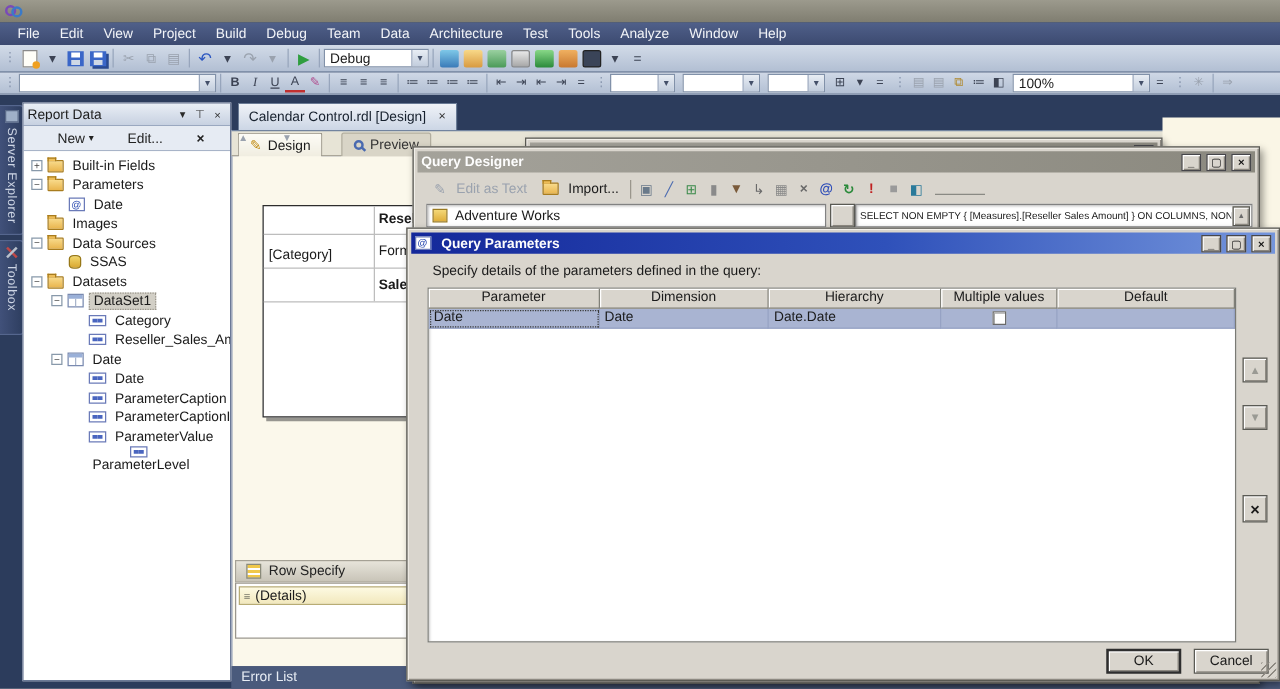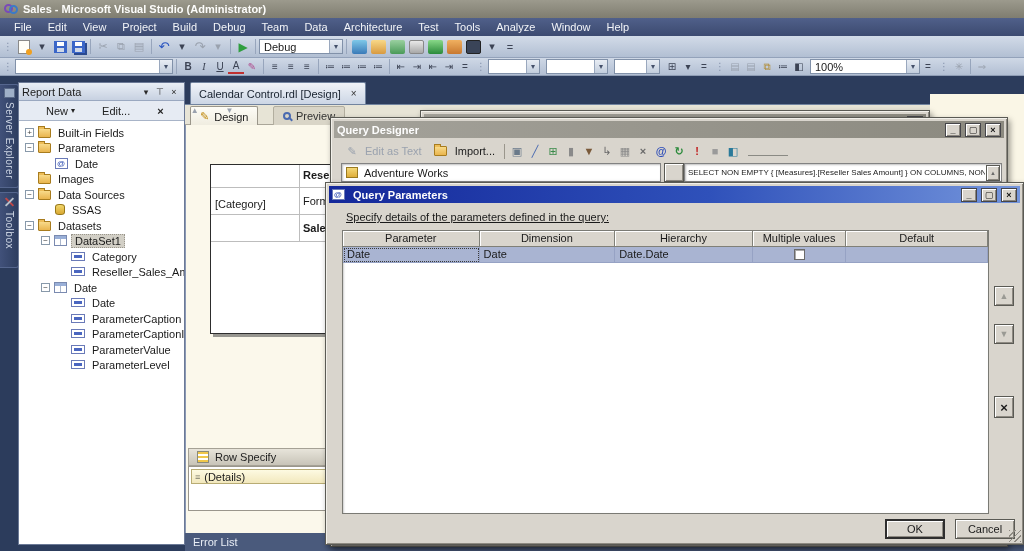--- a/index.html
+++ b/index.html
@@ -116,21 +116,20 @@
   .grip-rs { position:absolute; right:2px; bottom:2px; width:12px; height:12px; background:repeating-linear-gradient(135deg,#8e8a82 0 1px,transparent 1px 4px); }
 </style>
 </head>
 <body>
 
 <div class="abs titlebar">
   <span class="vs-logo">
       <i></i>
       <b></b>
     </span>
-  <span>Sales - Microsoft Visual Studio (Administrator)</span>
 </div>
 
 <div class="abs menubar">
   <span class="menu-item">File</span>
   <span class="menu-item">Edit</span>
   <span class="menu-item">View</span>
   <span class="menu-item">Project</span>
   <span class="menu-item">Build</span>
   <span class="menu-item">Debug</span>
   <span class="menu-item">Team</span>
@@ -373,21 +372,21 @@
         <span class="tlabel">ParameterCaption</span>
       </div>
     <div class="titem" style="top:205px;left:52px;">
         <span class="ti ti-field"></span>
         <span class="tlabel">ParameterCaptionInden</span>
       </div>
     <div class="titem" style="top:221px;left:52px;">
         <span class="ti ti-field"></span>
         <span class="tlabel">ParameterValue</span>
       </div>
-    <div class="titem" style="top:236px;left:52px;">
+    <div class="titem" style="top:236px;left:52px;flex-direction:column;">
         <span class="ti ti-field"></span>
         <span class="tlabel">ParameterLevel</span>
       </div>
   </div>
 </div>
 
 <div class="abs dlg" style="left:420px;top:94px;width:510px;height:26px;z-index:10;margin-top:16px;">
   <div class="dlg-title t-inactive">
     <span>Dataset Properties</span>
     <span class="sp"></span>
@@ -441,21 +440,21 @@
 
 <div class="abs dlg" style="left:325px;top:182px;width:699px;height:363px;z-index:30;">
   <div class="dlg-title t-active">
     <span class="ti ti-param" style="width:13px;height:11px;"></span>
     <span>Query Parameters</span>
     <span class="sp"></span>
     <span class="wbtn">_</span>
     <span class="wbtn">▢</span>
     <span class="wbtn">×</span>
   </div>
-  <div class="abs" style="left:20px;top:28px;text-decoration:underline;">Specify details of the parameters defined in the query:</div>
+  <div class="abs" style="left:20px;top:28px;">Specify details of the parameters defined in the query:</div>
 
   <div class="grid">
     <div class="ghead">
       <div class="gh c1">Parameter</div>
       <div class="gh c2">Dimension</div>
       <div class="gh c3">Hierarchy</div>
       <div class="gh c4">Multiple values</div>
       <div class="gh c5">Default</div>
     </div>
     <div class="grow sel">

